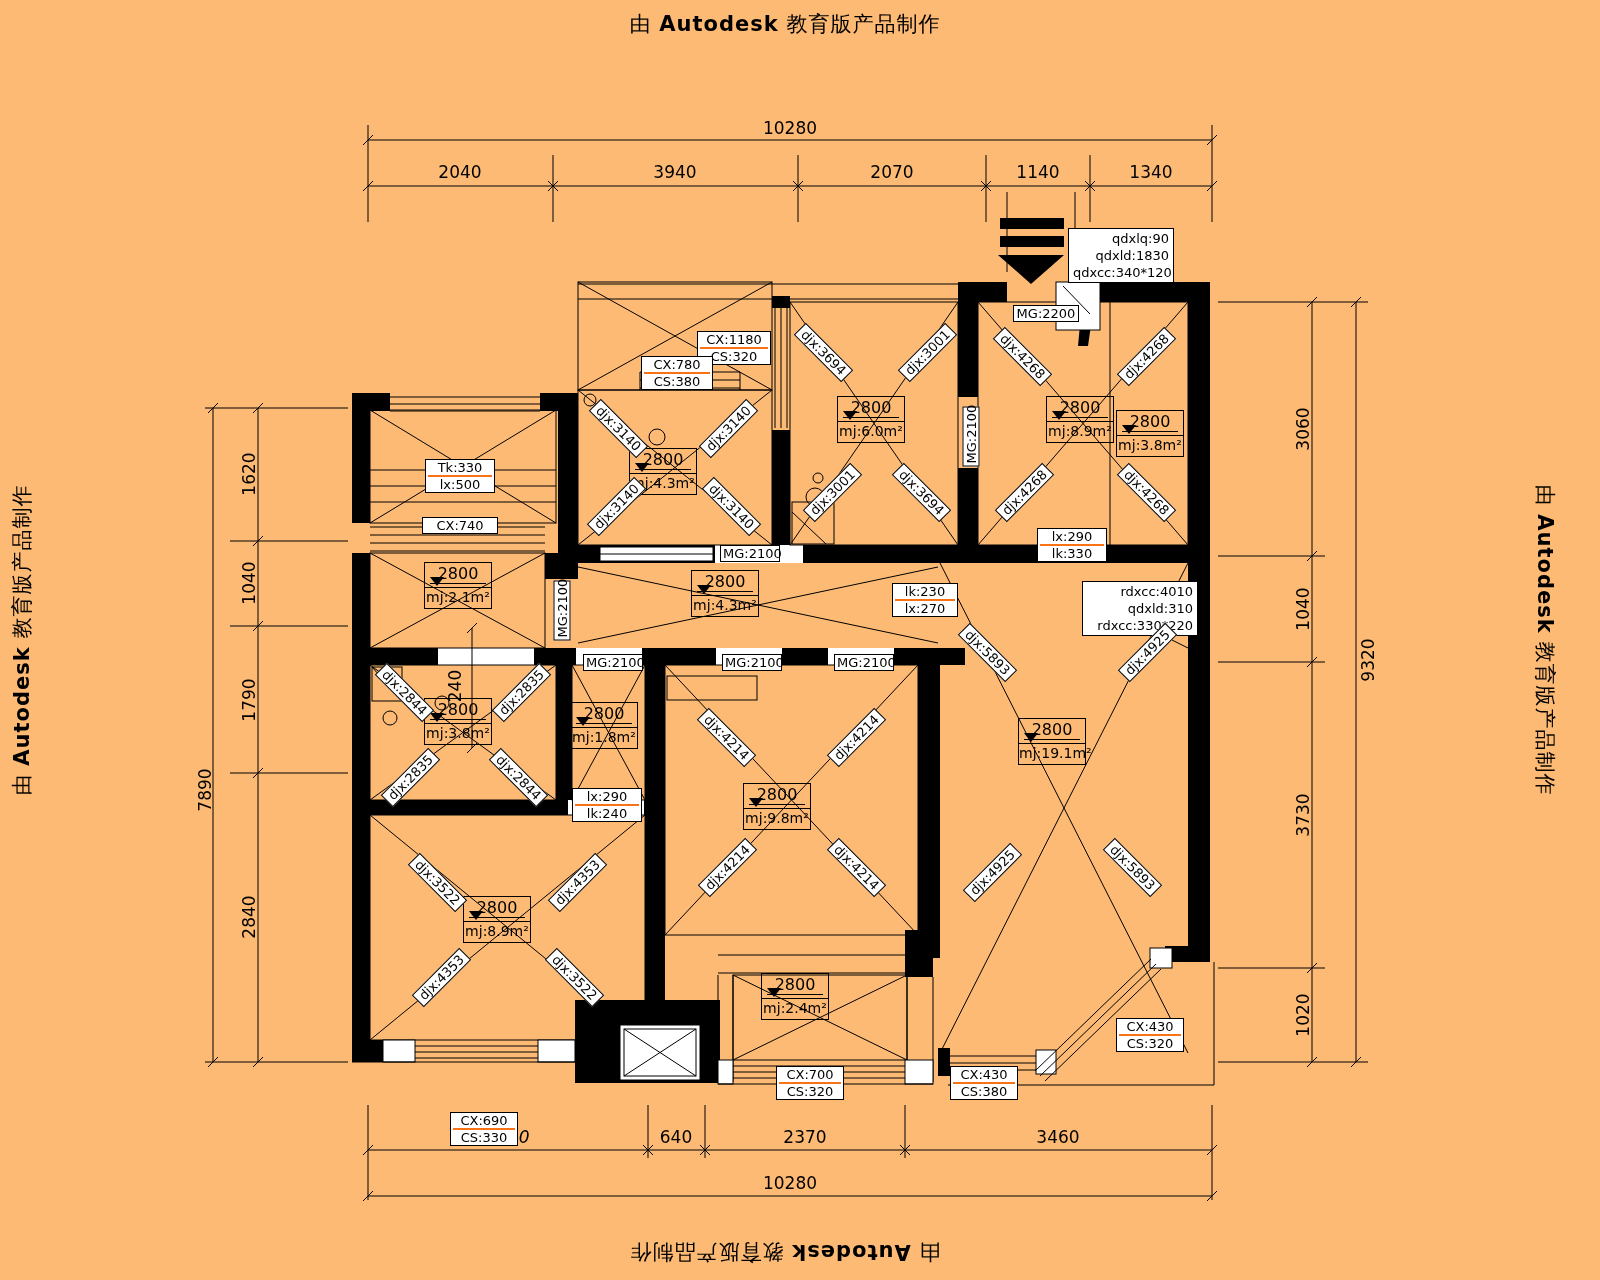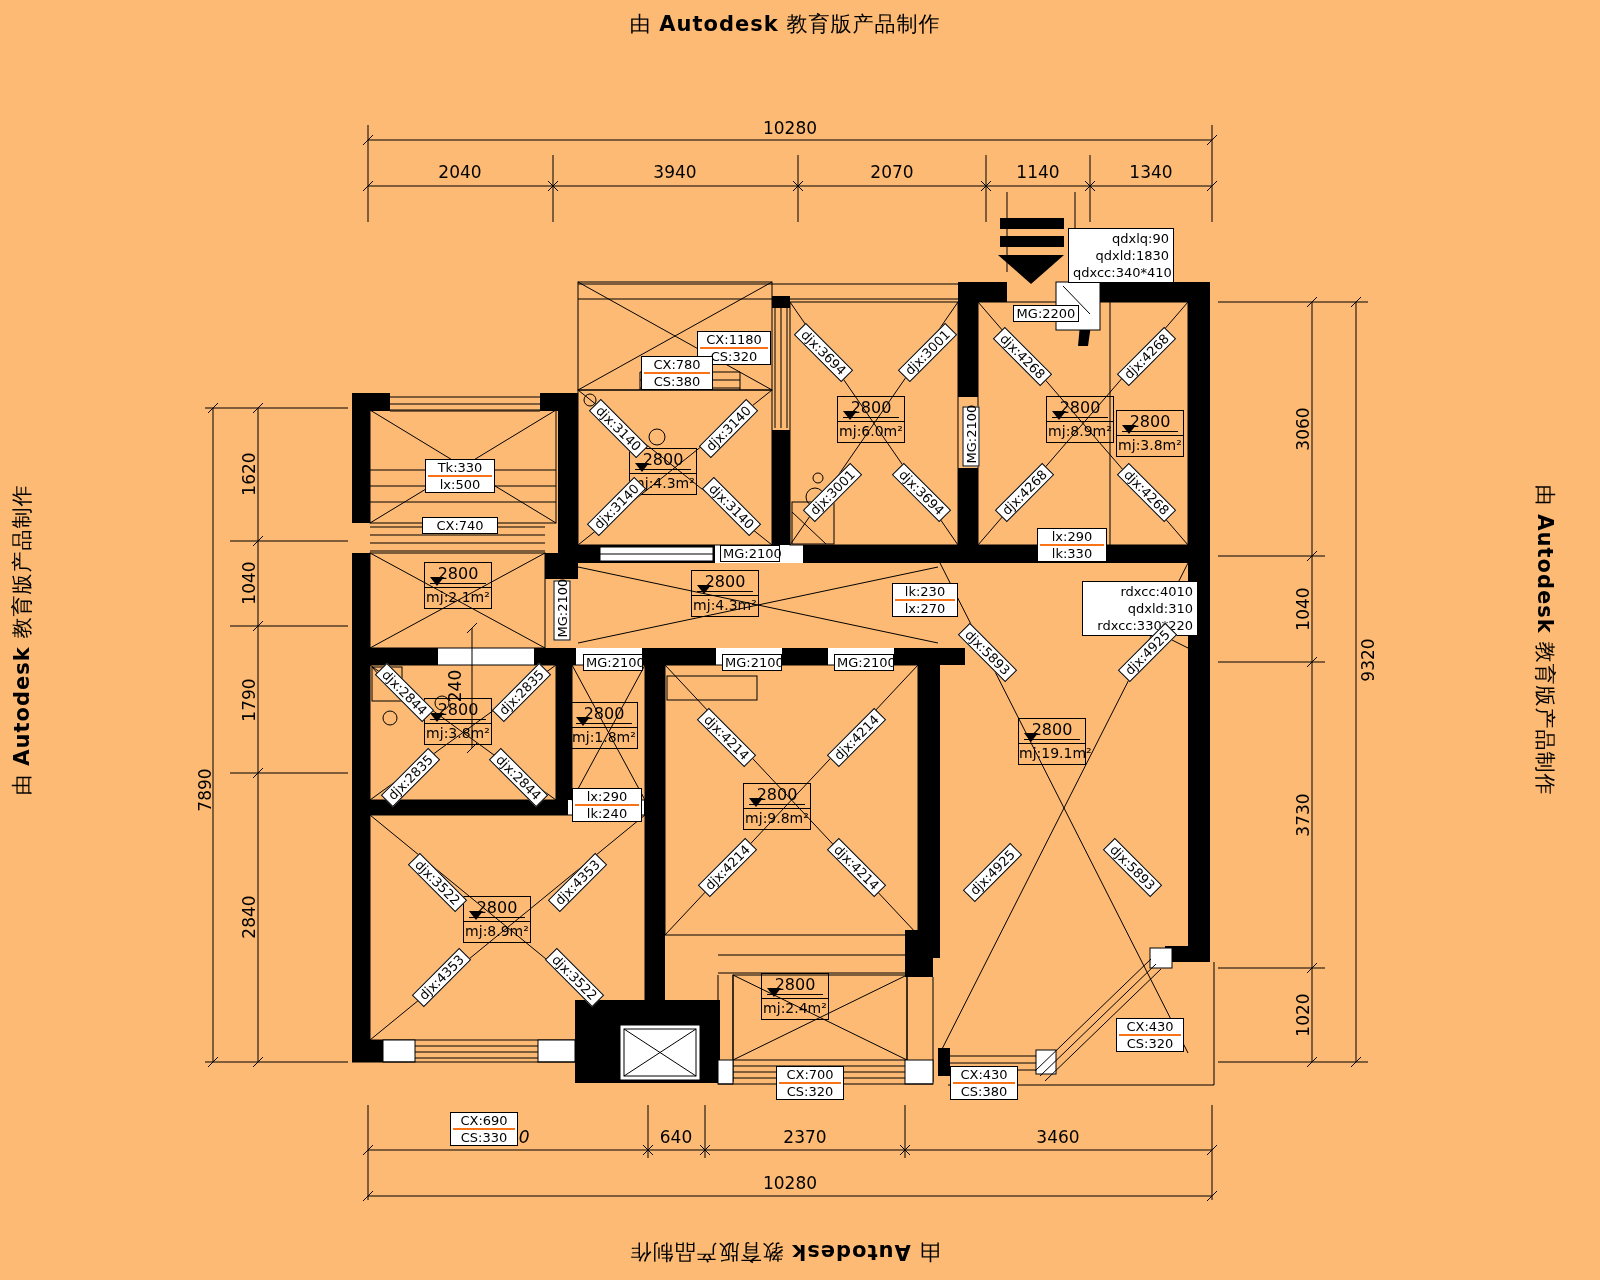--- a/index.html
+++ b/index.html
@@ -406,21 +406,21 @@
     <div class="r2">CS:380</div>
   </div>
   <div class="tag" style="left:1116px;top:1018px;width:62px;">
     <div>CX:430</div>
     <div class="r2">CS:320</div>
   </div>
 
   <div class="note" style="left:1060px;top:228px;width:96px;margin-left:8px;">
     <div>qdxlq:90</div>
     <div>qdxld:1830</div>
-    <div>qdxcc:340*410</div>
+    <div>qdxcc:340*120</div>
   </div>
   <div class="note" style="left:1082px;top:581px;width:106px;">
     <div>rdxcc:4010</div>
     <div>qdxld:310</div>
     <div>rdxcc:330*220</div>
   </div>
 
   <div class="lvl" style="left:424px;top:562px;">
     <div class="top"><span class="tri"></span><span class="val">2800</span></div>
     <div class="bot">mj:2.1m²</div>

